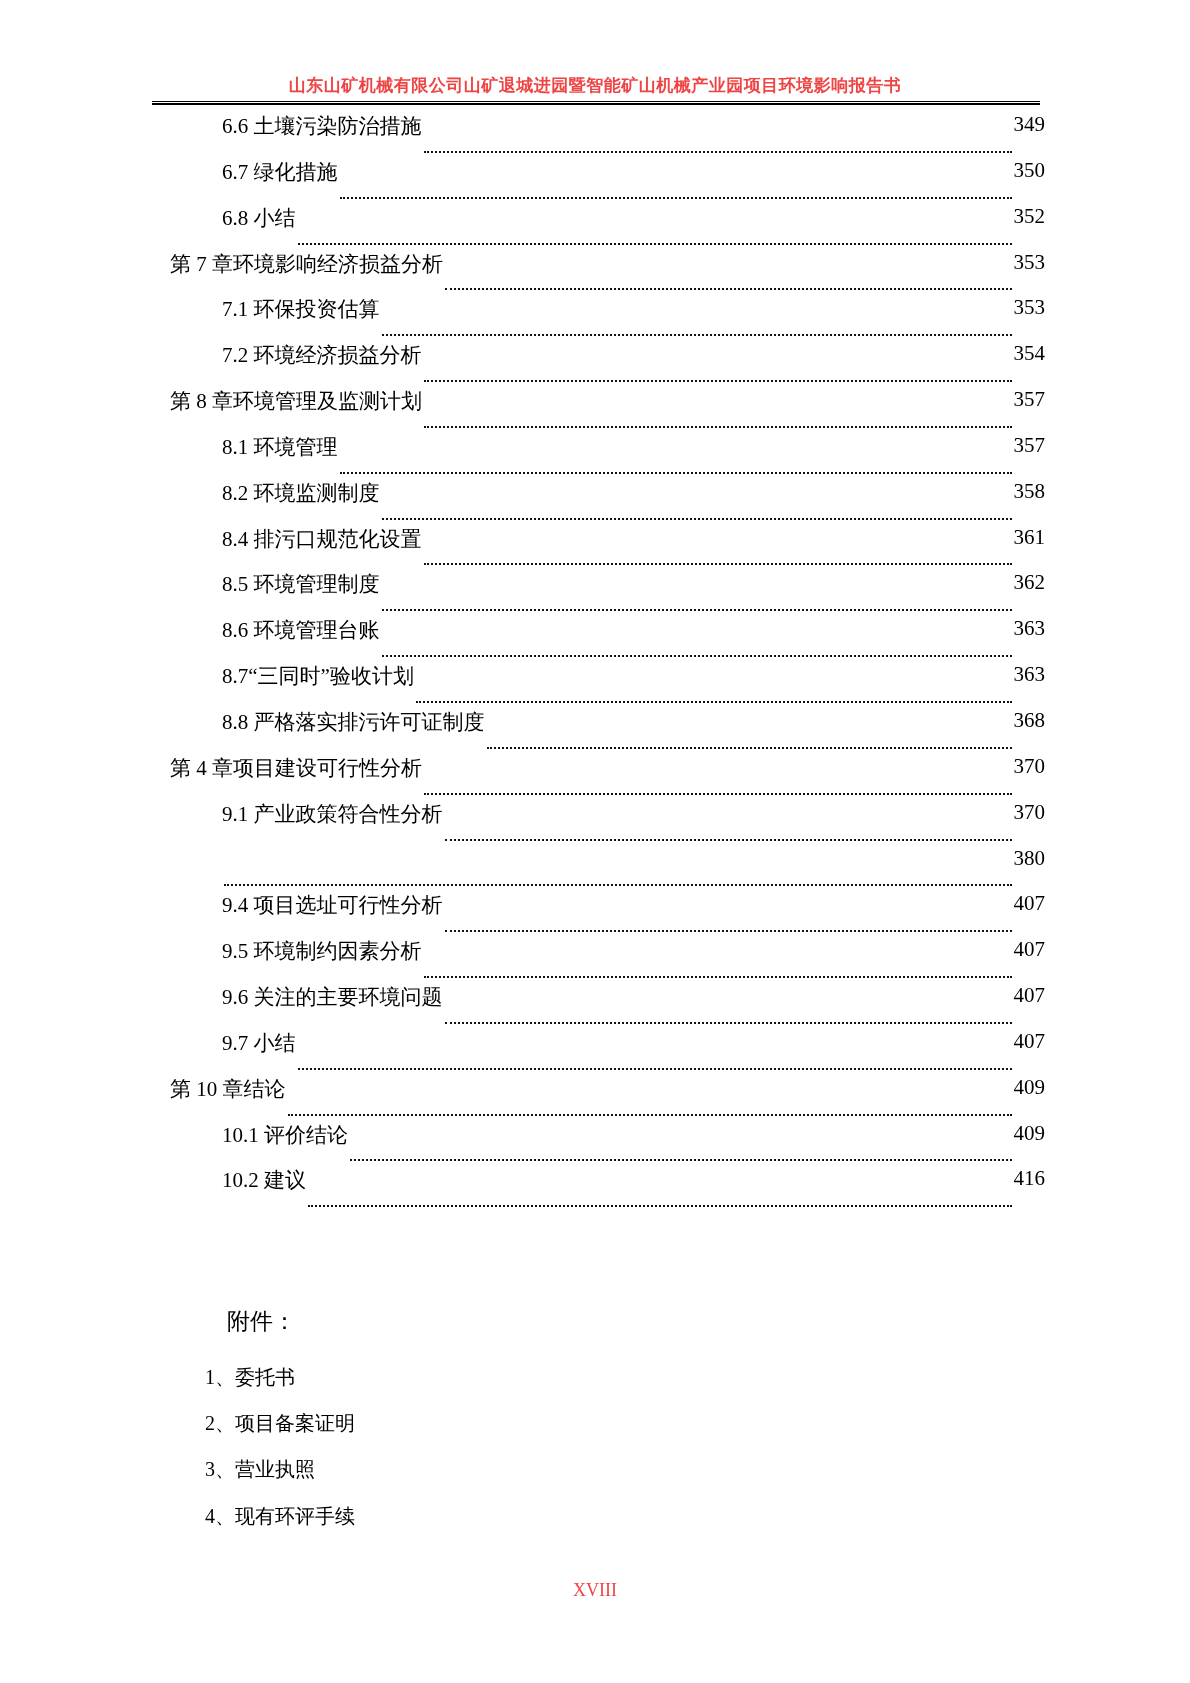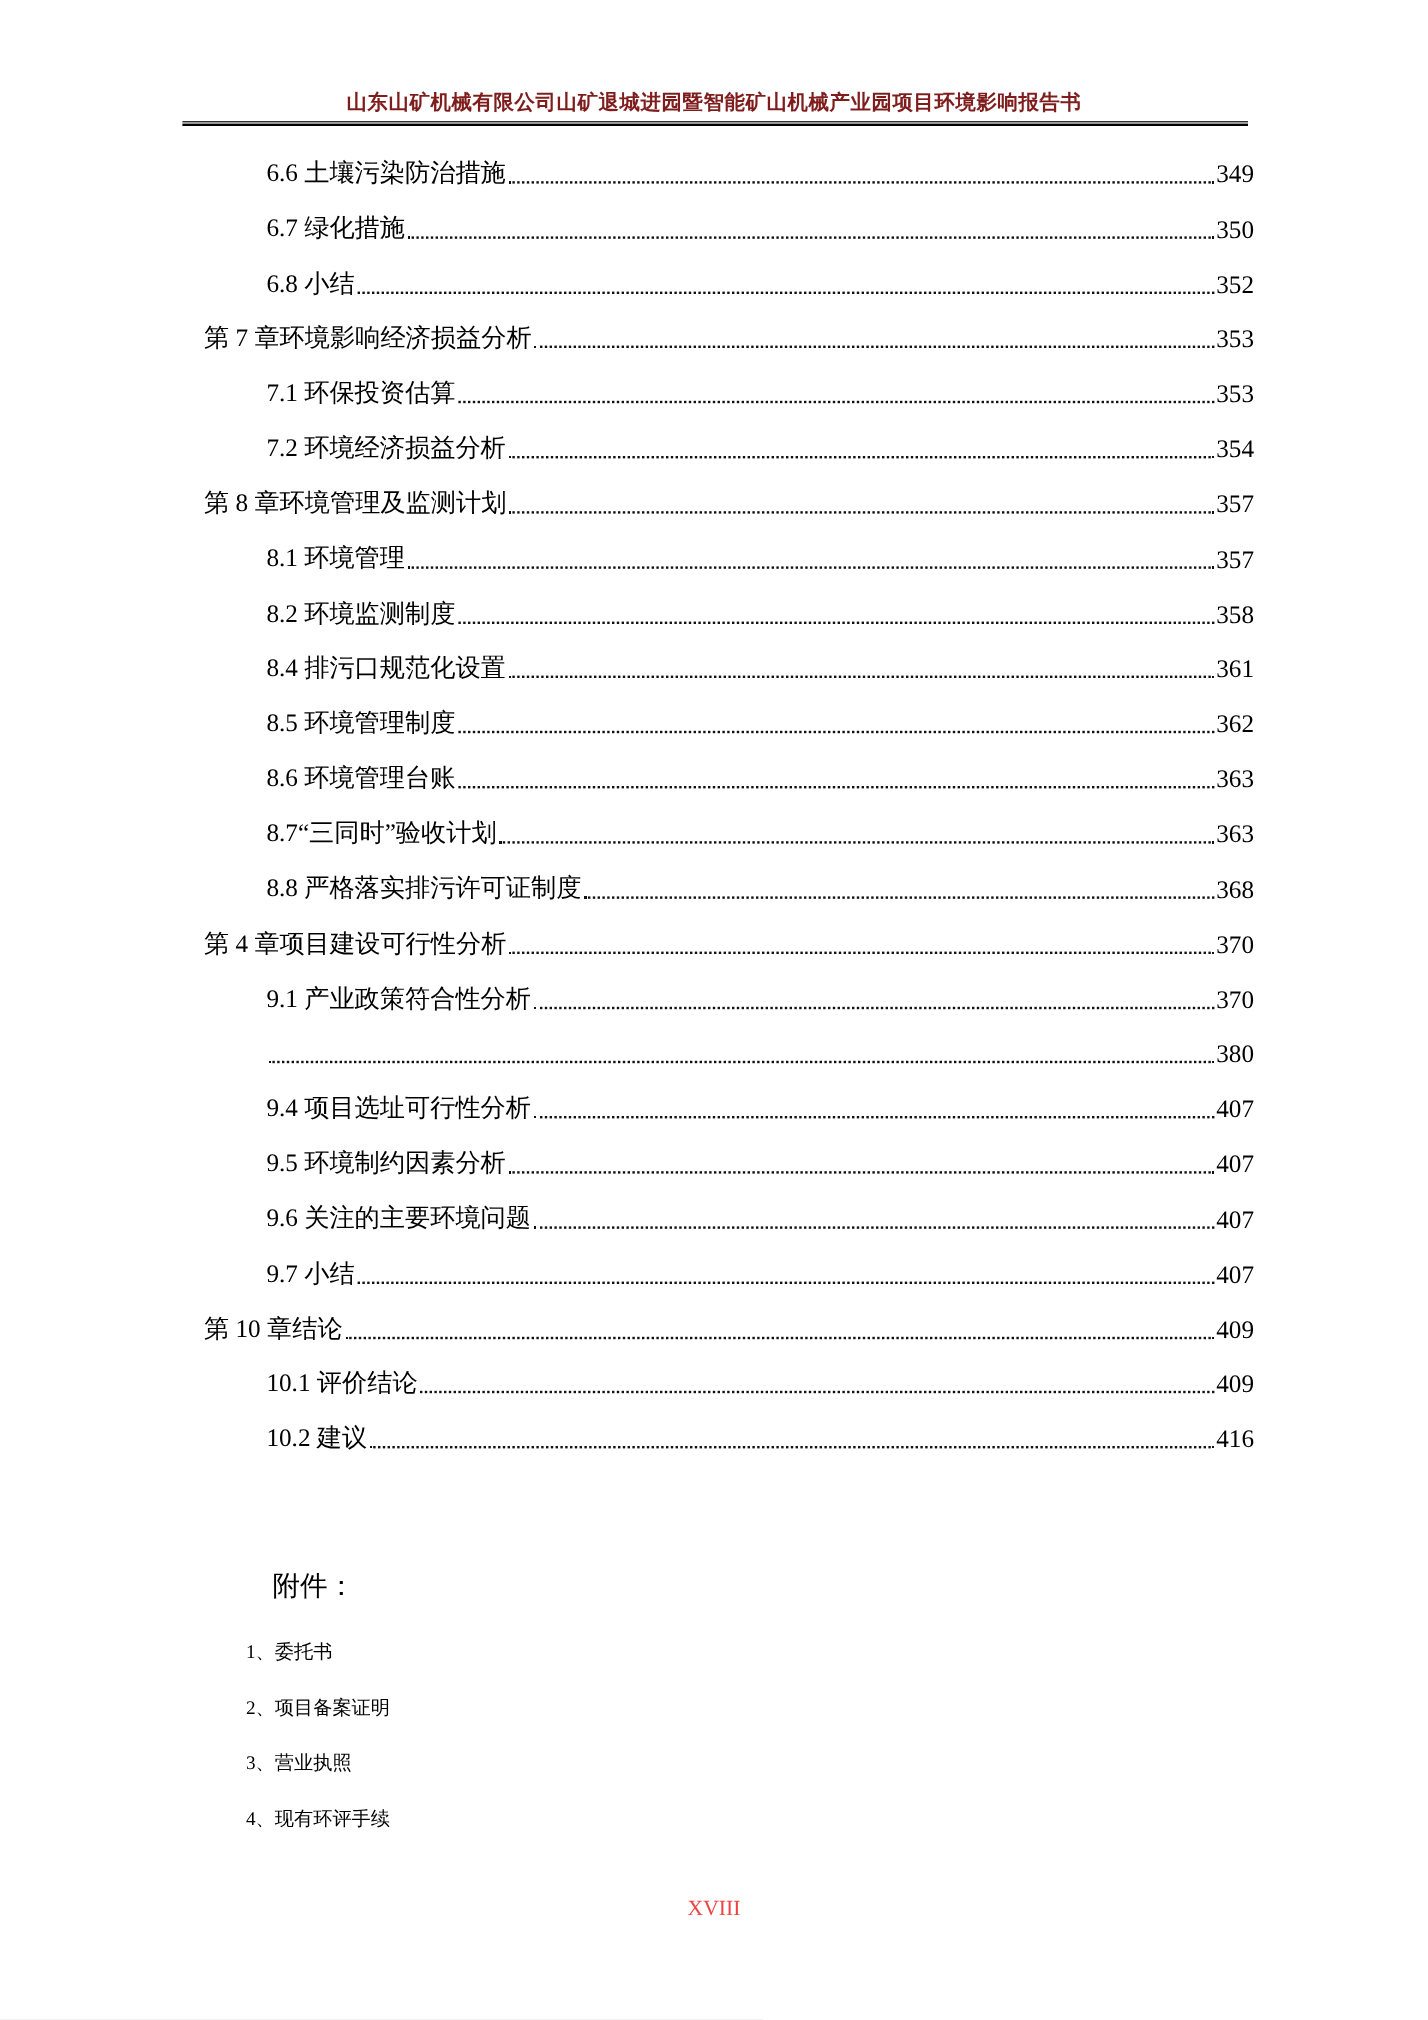--- a/index.html
+++ b/index.html
@@ -17,41 +17,40 @@
   
   .header-text {
     position: absolute;
     top: 74px;
     left: 0;
     width: 100%;
     text-align: center;
     font-size: 17px;
     font-weight: bold;
     letter-spacing: 0.5px;
-    color: #7f1d1d;
+    color: #ef4444;
   }
   .header-rule {
     position: absolute;
     top: 101px;
     left: 152px;
     width: 888px;
     height: 4px;
     border-top: 1px solid #000;
     border-bottom: 2px solid #000;
   }
   
   .toc {
     position: absolute;
     top: 112px;
     left: 152px;
     width: 893px;
   }
   .toc-row {
     display: flex;
-    align-items: flex-end;
     height: 45.85px;
     font-size: 21px;
     cursor: pointer;
   }
   .toc-row.lvl1 { padding-left: 18px; }
   .toc-row.lvl2 { padding-left: 70px; }
   .toc-title { white-space: nowrap; }
   .toc-dots {
     flex: 1 1 auto;
     min-width: 12px;
@@ -71,21 +70,21 @@
     font-size: 23px;
     font-weight: normal;
     line-height: 34px;
   }
   .att-list { margin-top: 15px; }
   .att-item {
     height: 46.3px;
     display: flex;
     align-items: center;
     padding-left: 53px;
-    font-size: 16px;
+    font-size: 20px;
   }
   
   .footer {
     position: absolute;
     top: 1580px;
     left: 0;
     width: 100%;
     text-align: center;
     font-size: 18px;
     color: #ef4444;

